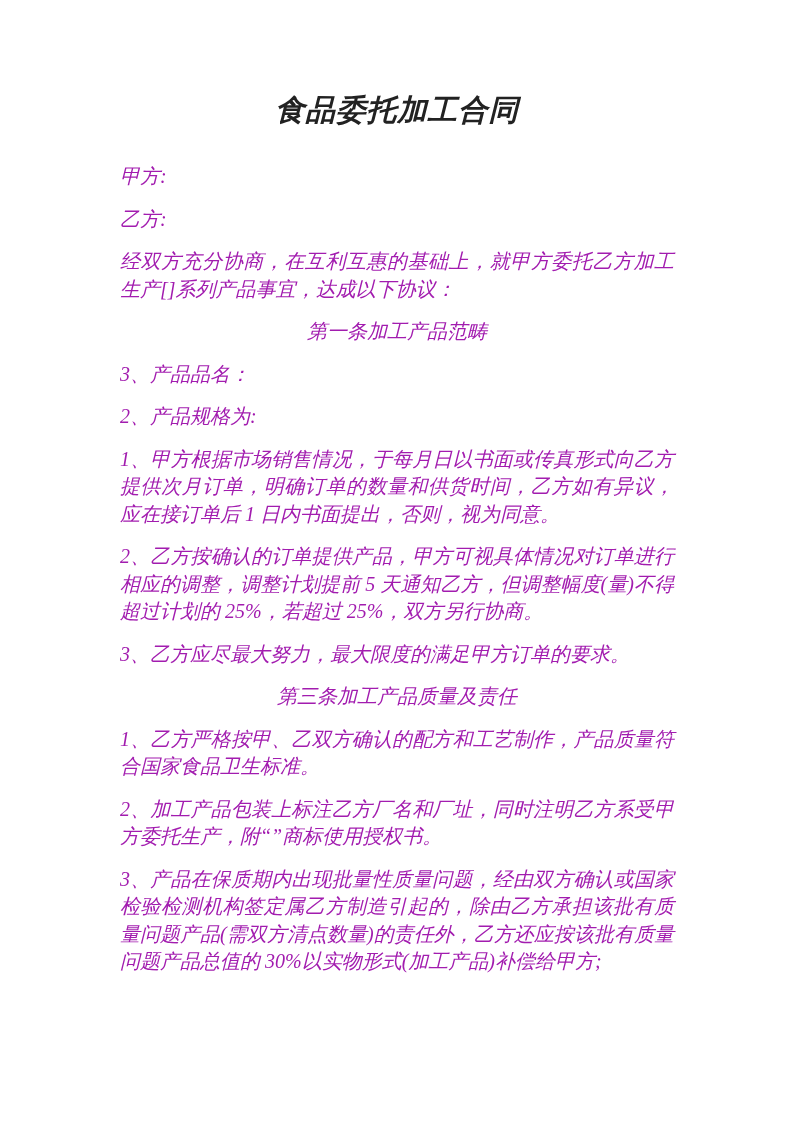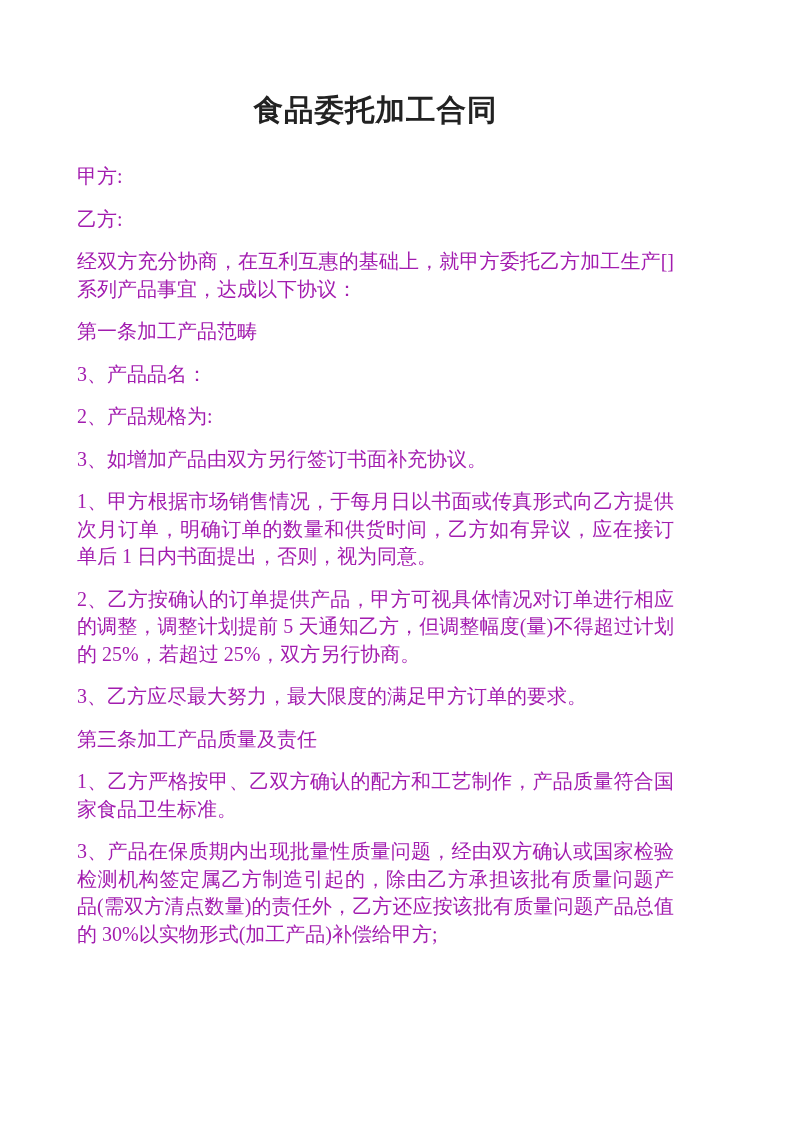--- a/index.html
+++ b/index.html
@@ -12,60 +12,61 @@
     width: 793px;
     height: 1122px;
     background: #ffffff;
     overflow: hidden;
     font-family: "Liberation Serif", "DejaVu Serif", serif;
     color: #333333;
     box-sizing: border-box;
   }
   .content {
     box-sizing: border-box;
-    padding: 90px 119px 0 77px;
+    padding: 90px 119px 0 120px;
     width: 793px;
+    font-style: italic;
   }
   .doc-title {
     margin: 0 0 33px 0;
     font-size: 29.5px;
     line-height: 40px;
     font-weight: bold;
     text-align: center;
     color: #222222;
     letter-spacing: 1px;
   }
   .para {
     margin: 2px 0 15px 0;
     font-size: 20px;
     line-height: 27.5px;
     text-align: justify;
     text-justify: inter-ideograph;
     word-break: break-all;
     color: #a21caf;
   }
   .para.heading {
-    text-align: left;
+    text-align: center;
   }
 </style>
 </head>
 <body>
 
 <div class="page">
   <div class="content">
     <h1 class="doc-title">食品委托加工合同</h1>
     <div id="paragraphs">
         <p class="para">甲方:</p>
         <p class="para">乙方:</p>
         <p class="para">经双方充分协商，在互利互惠的基础上，就甲方委托乙方加工生产[]系列产品事宜，达成以下协议：</p>
         <p class="para heading">第一条加工产品范畴</p>
         <p class="para">3、产品品名：</p>
         <p class="para">2、产品规格为:</p>
-        <p class="para">3、如增加产品由双方另行签订书面补充协议。</p>
         <p class="para">1、甲方根据市场销售情况，于每月日以书面或传真形式向乙方提供次月订单，明确订单的数量和供货时间，乙方如有异议，应在接订单后 1 日内书面提出，否则，视为同意。</p>
         <p class="para">2、乙方按确认的订单提供产品，甲方可视具体情况对订单进行相应的调整，调整计划提前 5 天通知乙方，但调整幅度(量)不得超过计划的 25%，若超过 25%，双方另行协商。</p>
         <p class="para">3、乙方应尽最大努力，最大限度的满足甲方订单的要求。</p>
         <p class="para heading">第三条加工产品质量及责任</p>
         <p class="para">1、乙方严格按甲、乙双方确认的配方和工艺制作，产品质量符合国家食品卫生标准。</p>
+        <p class="para">2、加工产品包装上标注乙方厂名和厂址，同时注明乙方系受甲方委托生产，附“”商标使用授权书。</p>
         <p class="para">3、产品在保质期内出现批量性质量问题，经由双方确认或国家检验检测机构签定属乙方制造引起的，除由乙方承担该批有质量问题产品(需双方清点数量)的责任外，乙方还应按该批有质量问题产品总值的 30%以实物形式(加工产品)补偿给甲方;</p>
       </div>
   </div>
 </div>
 
 </body></html>

